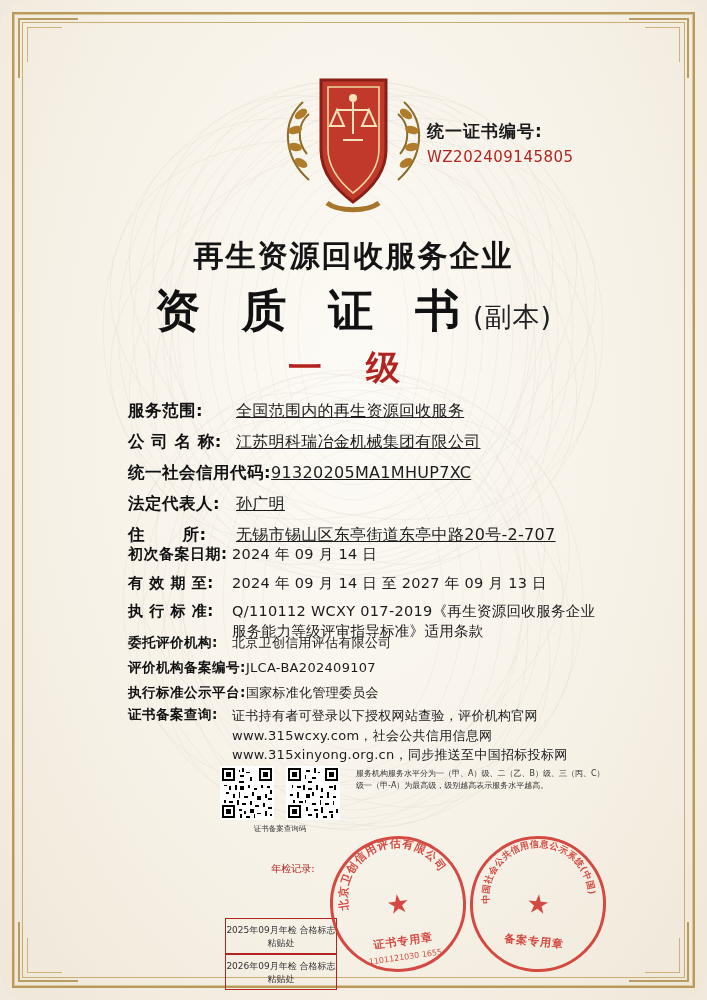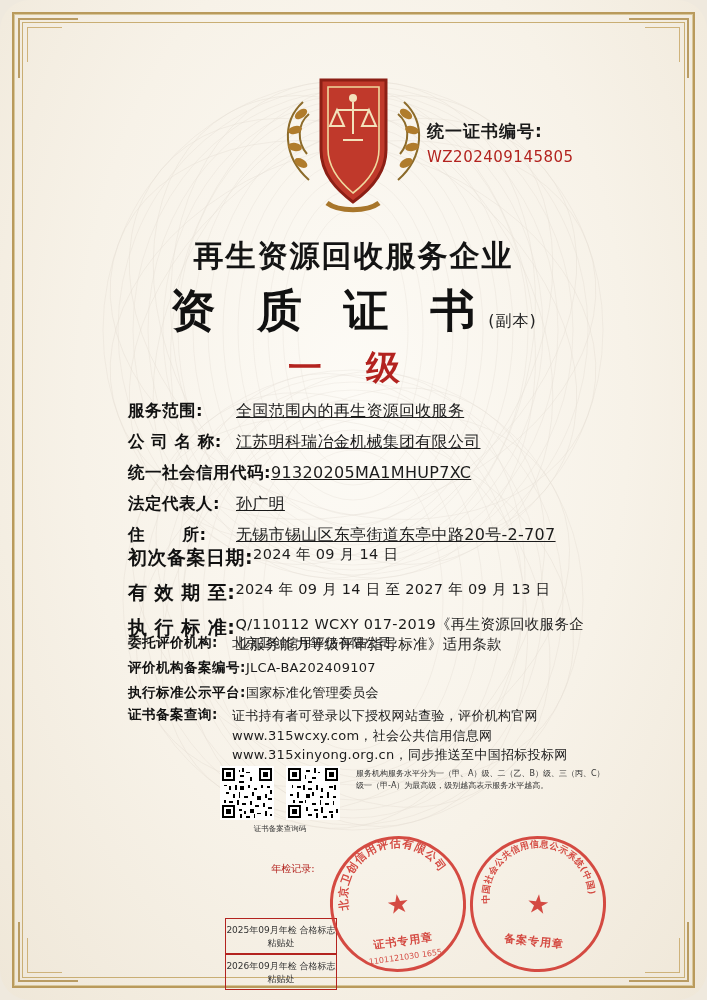--- a/index.html
+++ b/index.html
@@ -67,40 +67,40 @@
     position:absolute;left:0;right:0;top:236px;text-align:center;
     font-size:30px;font-weight:bold;color:#141414;letter-spacing:2px;font-family:Liberation Serif, serif;
   }
   .t2{
     position:absolute;left:0;right:0;top:281px;text-align:center;
   }
   .t2 .big{
     font-size:45px;font-weight:bold;color:#111;letter-spacing:13px;
   }
   .t2 .sub{
-    font-size:16px;color:#222;letter-spacing:1px;
+    font-size:27px;color:#222;letter-spacing:1px;
   }
   .grade{
     position:absolute;left:0;right:3px;top:345px;text-align:center;
     font-size:34px;font-weight:bold;color:#b3231f;letter-spacing:16px;
   }
 
   
   .block1{position:absolute;left:128px;top:400px;width:470px;}
   .row{display:flex;align-items:flex-start;margin-bottom:9px;}
   .row .k{
     font-weight:bold;color:#111;white-space:pre;font-size:16px;
     flex:0 0 108px;letter-spacing:.5px;
   }
   .row .v{font-size:15.5px;color:#1b1b1b;letter-spacing:.3px;line-height:1.35;}
   .block1 .row .k{font-size:16.5px;}
   .block1 .row .v{font-size:16px;text-decoration:underline;}
 
   .block2{position:absolute;left:128px;top:545px;width:470px;}
-  .block2 .row .k{flex:0 0 104px;font-size:19px;}
+  .block2 .row .k{flex:0 0 104px;font-size:15px;}
   .block2 .row .v{font-size:14.5px;}
 
   .block3{position:absolute;left:128px;top:634px;width:470px;}
   .block3 .row{margin-bottom:7px;}
   .block3 .row .k{flex:0 0 104px;font-size:13.5px;}
   .block3 .row .v{font-size:13px;}
 
   .block4{position:absolute;left:128px;top:706px;width:470px;}
   .block4 .row .k{flex:0 0 104px;font-size:13.5px;}
   .block4 .row .v{font-size:13px;line-height:1.5;}

